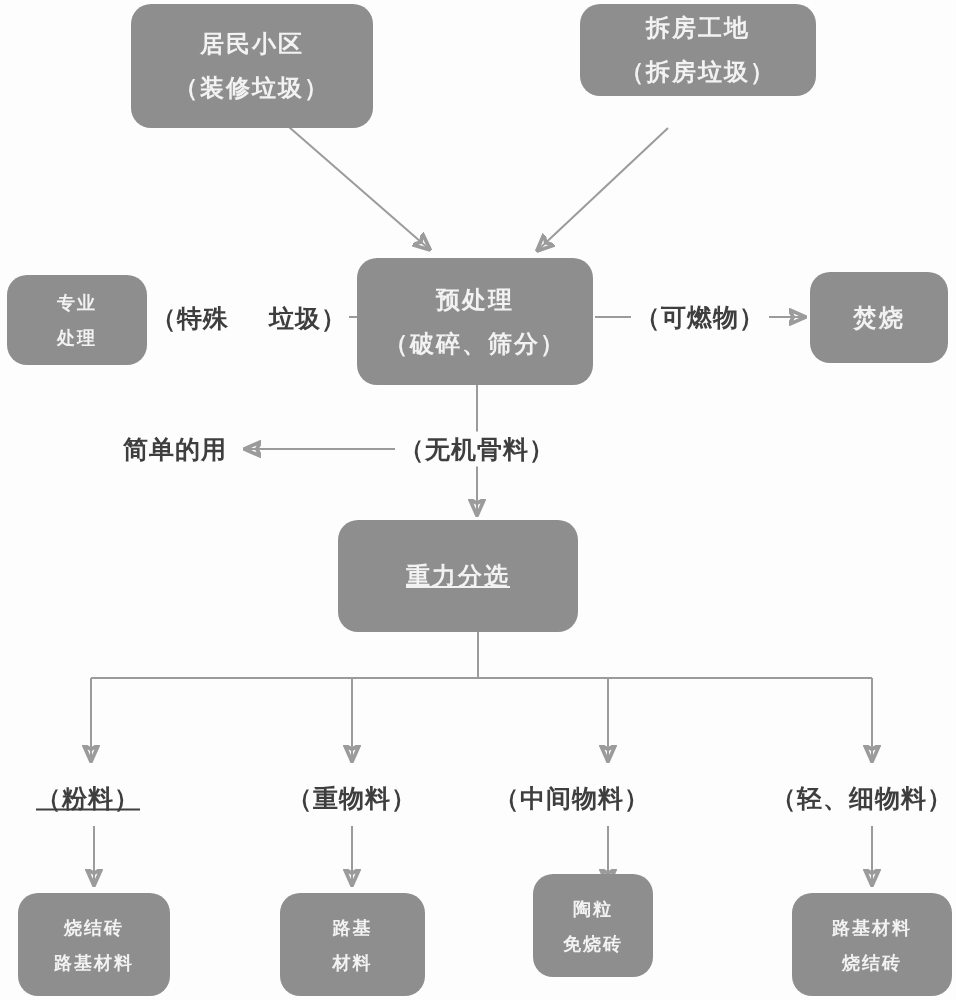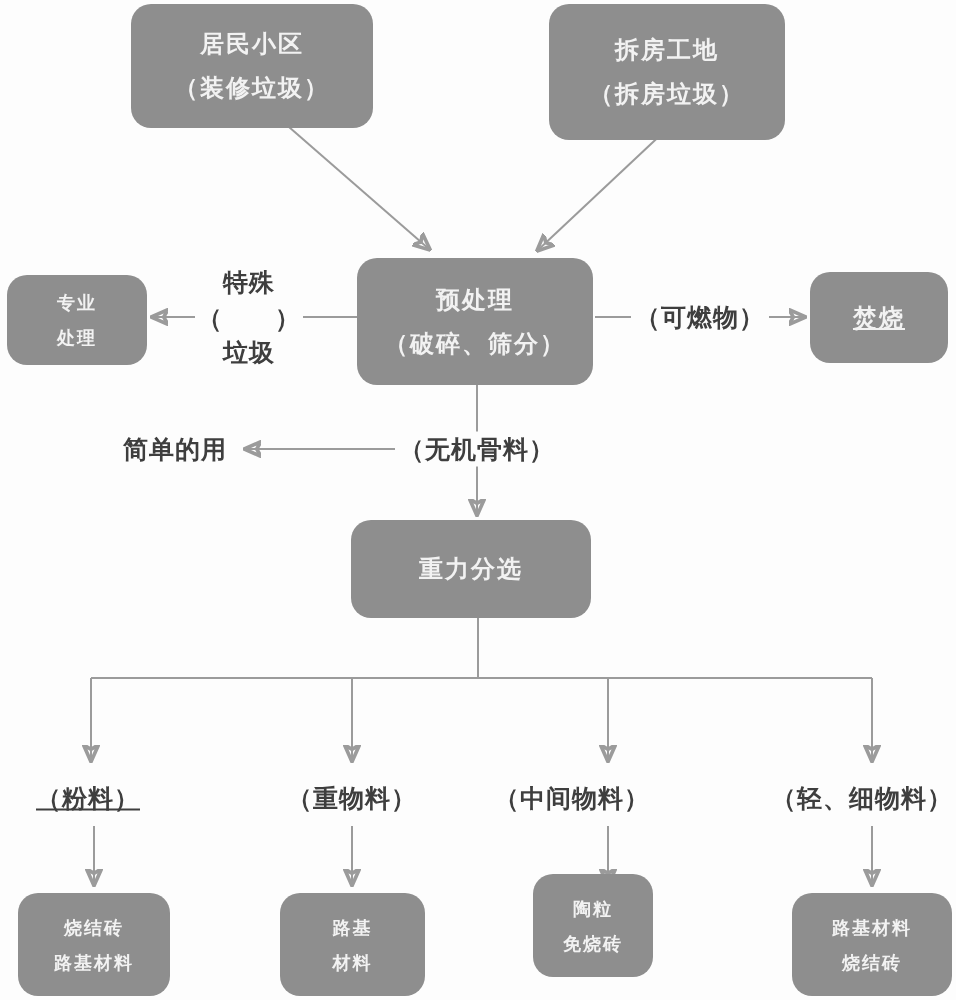--- a/index.html
+++ b/index.html
@@ -20,21 +20,21 @@
     font-size:24px;font-weight:600;letter-spacing:2px;line-height:1.5;text-align:center;gap:8px;
   }
   .node.small{font-size:18px;}
   .edge-label{
     position:absolute;z-index:3;transform:translate(-50%,-50%);
     background:var(--background);color:var(--label_text);
     font-size:25px;font-weight:700;white-space:nowrap;letter-spacing:1px;padding:1px 4px;
   }
   .edge-label.plain{background:transparent;}
   .edge-label.special{display:flex;align-items:center;padding:1px 2px;}
-  .edge-label.special .stack{display:flex;flex-direction:column;align-items:center;line-height:1.2;gap:40px;}
+  .edge-label.special .stack{display:flex;flex-direction:row;align-items:center;line-height:1.2;gap:40px;}
 </style>
 </head>
 <body>
 
 <div class="canvas">
 
   <svg class="arrow-layer" width="956" height="1000" viewBox="0 0 956 1000">
     <defs>
       <marker id="ah" viewBox="0 0 10 10" refX="8.5" refY="5" markerWidth="9" markerHeight="9" orient="auto">
         <path class="ah" d="M0,0.8 L9.5,5 L0,9.2 L2.6,5 Z"></path>
@@ -61,40 +61,40 @@
     <line x1="352" y1="826" x2="352" y2="884" marker-end="url(#ah)"></line>
     <line x1="608" y1="826" x2="608" y2="884" marker-end="url(#ah)"></line>
     <line x1="872" y1="826" x2="872" y2="884" marker-end="url(#ah)"></line>
   </svg>
 
   <div class="node" style="left:131px;top:4px;width:242px;height:124px;">
     <span>居民小区</span>
     <span>（装修垃圾）</span>
   </div>
 
-  <div class="node" style="left:549px;top:4px;width:236px;height:136px;">
+  <div class="node" style="left:580px;top:4px;width:236px;height:92px;">
     <span>拆房工地</span>
     <span>（拆房垃圾）</span>
   </div>
 
   <div class="node" style="left:357px;top:258px;width:236px;height:127px;">
     <span>预处理</span>
     <span>（破碎、筛分）</span>
   </div>
 
   <div class="node small" style="left:7px;top:275px;width:140px;height:90px;">
     <span>专业</span>
     <span>处理</span>
   </div>
 
-  <div class="node" style="left:810px;top:272px;width:138px;height:91px;text-decoration:underline;">
+  <div class="node" style="left:810px;top:272px;width:138px;height:91px;">
     <span>焚烧</span>
   </div>
 
-  <div class="node" style="left:351px;top:520px;width:240px;height:98px;">
+  <div class="node" style="left:338px;top:520px;width:240px;height:112px;text-decoration:underline;">
     <span>重力分选</span>
   </div>
 
   <div class="node small" style="left:18px;top:893px;width:152px;height:103px;">
     <span>烧结砖</span>
     <span>路基材料</span>
   </div>
 
   <div class="node small" style="left:280px;top:893px;width:145px;height:103px;justify-content:center;">
     <span>路基</span>

